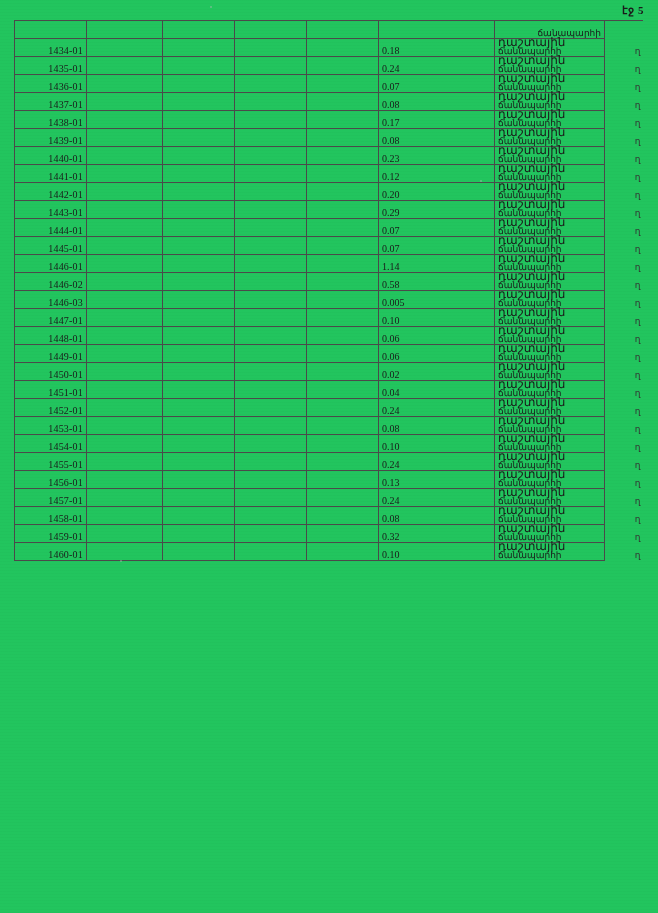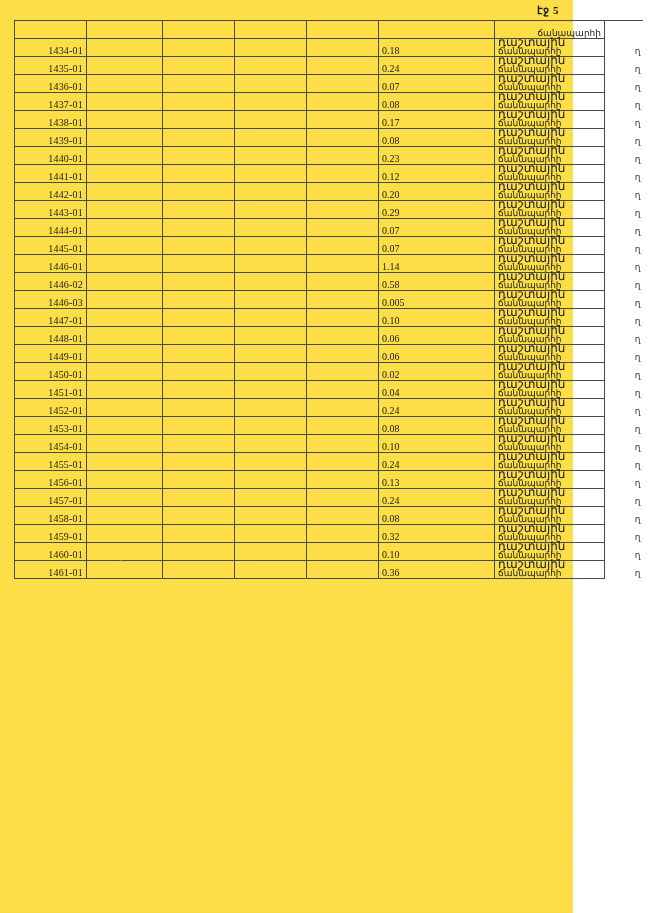--- a/index.html
+++ b/index.html
@@ -10,23 +10,23 @@
   body {
     width: 658px;
     height: 913px;
     font-family: "Liberation Serif", serif;
     color: #1a1a1a;
     position: relative;
     overflow: hidden;
   }
   .page {
     position: relative;
-    width: 573px;
+    width: 658px;
     height: 913px;
-    background: #fde047;
+    background: #22c55e;
     text-decoration: underline;
   }
   .page-header {
     position: absolute;
     top: 4px;
     right: 14px;
     font-size: 11px;
     font-weight: bold;
     letter-spacing: 0.5px;
     font-family: "Liberation Serif", serif;
@@ -600,35 +600,20 @@
             <td class="blank"></td>
             <td class="val">0.10</td>
             <td class="kind">
               <div class="kind-split">
                 <span class="kind-top">դաշտային</span>
                 <span class="kind-bot">ճանապարհի</span>
               </div>
             </td>
             <td class="edge">ղ</td>
           </tr>
-          <tr>
-            <td class="code">1461-01</td>
-            <td class="blank"></td>
-            <td class="blank"></td>
-            <td class="blank"></td>
-            <td class="blank"></td>
-            <td class="val">0.36</td>
-            <td class="kind">
-              <div class="kind-split">
-                <span class="kind-top">դաշտային</span>
-                <span class="kind-bot">ճանապարհի</span>
-              </div>
-            </td>
-            <td class="edge">ղ</td>
-          </tr>
         </tbody>
     </table>
   </div>
 
   <div class="grain"></div>
   <div class="speck" style="left:210px; top:6px; width:2px; height:2px;"></div>
   <div class="speck" style="left:480px; top:180px; width:2px; height:2px;"></div>
   <div class="speck" style="left:120px; top:560px; width:2px; height:2px;"></div>
 </div>
 

